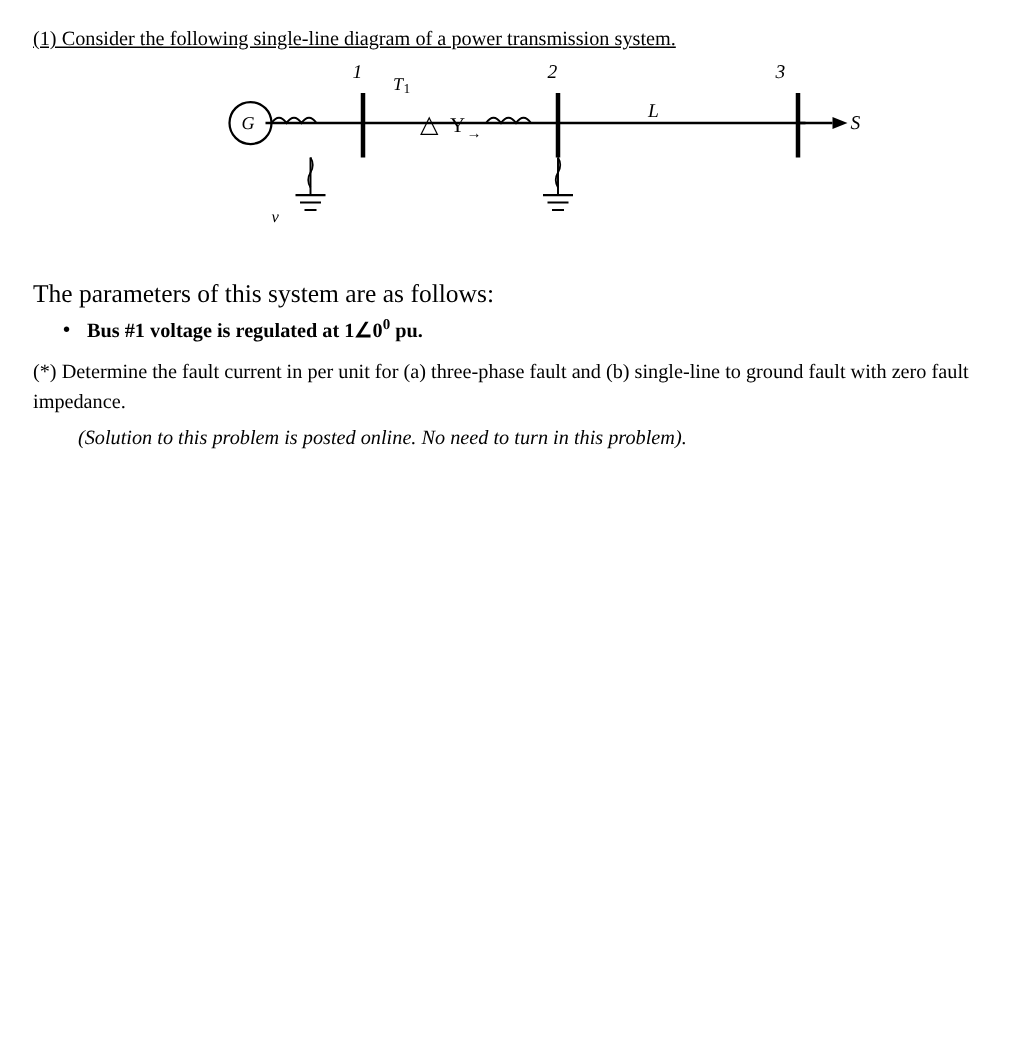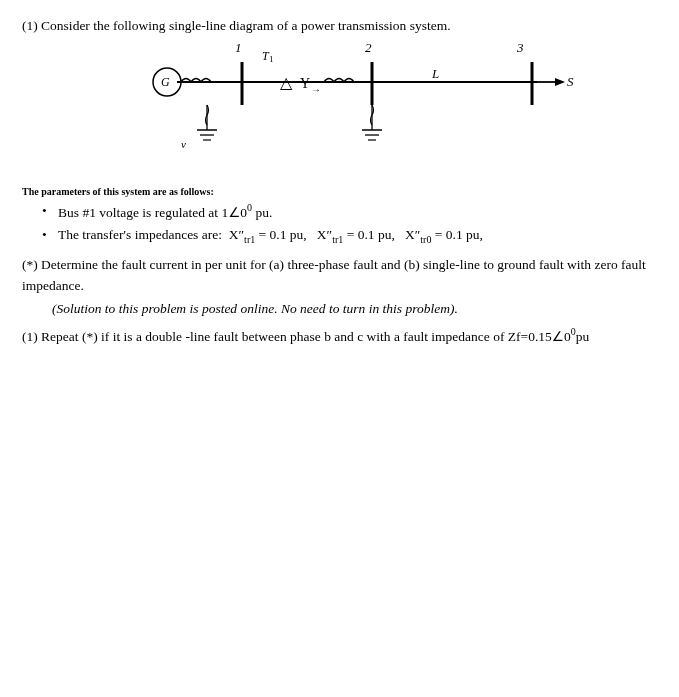--- a/index.html
+++ b/index.html
@@ -8,47 +8,48 @@
       font-family: "Times New Roman", Times, serif;
       font-size: 14px;
       color: #000;
       width: 679px;
       min-height: 697px;
       padding: 18px 28px 18px 22px;
     }
     .intro-text {
       font-size: 13.5px;
       margin-bottom: 6px;
+      text-decoration: underline;
     }
     .diagram-container {
       position: relative;
       width: 500px;
       height: 140px;
       margin: 0 auto 6px auto;
     }
     svg.diagram {
       width: 500px;
       height: 140px;
     }
     .params-text {
-      font-size: 10px;
+      font-size: 17px;
       margin: 6px 0 4px 0;
-      font-weight: bold;
     }
     .bullet-list {
       list-style: none;
       margin-left: 20px;
       margin-bottom: 6px;
     }
     .bullet-list li {
       position: relative;
       padding-left: 16px;
       margin-bottom: 3px;
       font-size: 13.5px;
       line-height: 1.45;
+      font-weight: bold;
     }
     .bullet-list li::before {
       content: "•";
       position: absolute;
       left: 0;
     }
     .question-block {
       margin: 8px 0 4px 0;
       font-size: 13.5px;
       line-height: 1.5;
@@ -137,35 +138,29 @@
 
   <p class="params-text">The parameters of this system are as follows:</p>
 
   <ul class="bullet-list">
 
     <li>
       Bus #1 voltage is regulated at 1∠0<sup>0</sup> pu.
     </li>
 
 
-    <li>
-      The transfer's impedances are:&nbsp; X″<sub>tr1</sub> = 0.1 pu,&nbsp;&nbsp; X″<sub>tr1</sub> = 0.1 pu,&nbsp;&nbsp; X″<sub>tr0</sub> = 0.1 pu,
-    </li>
 
 
   </ul>
 
   <div class="question-block">
     <p>
       (*) Determine the fault current in per unit for (a) three-phase fault and (b) single-line to ground fault with zero fault impedance.
     </p>
     <p class="sub">
       (Solution to this problem is posted online. No need to turn in this problem).
     </p>
   </div>
 
-  <p class="repeat-block">
-    (1) Repeat (*) if it is a double -line fault between phase b and c with a fault impedance of Zf=0.15∠0<sup>0</sup>pu
-  </p>
 
 
 
 </div>
 
 </body></html>

